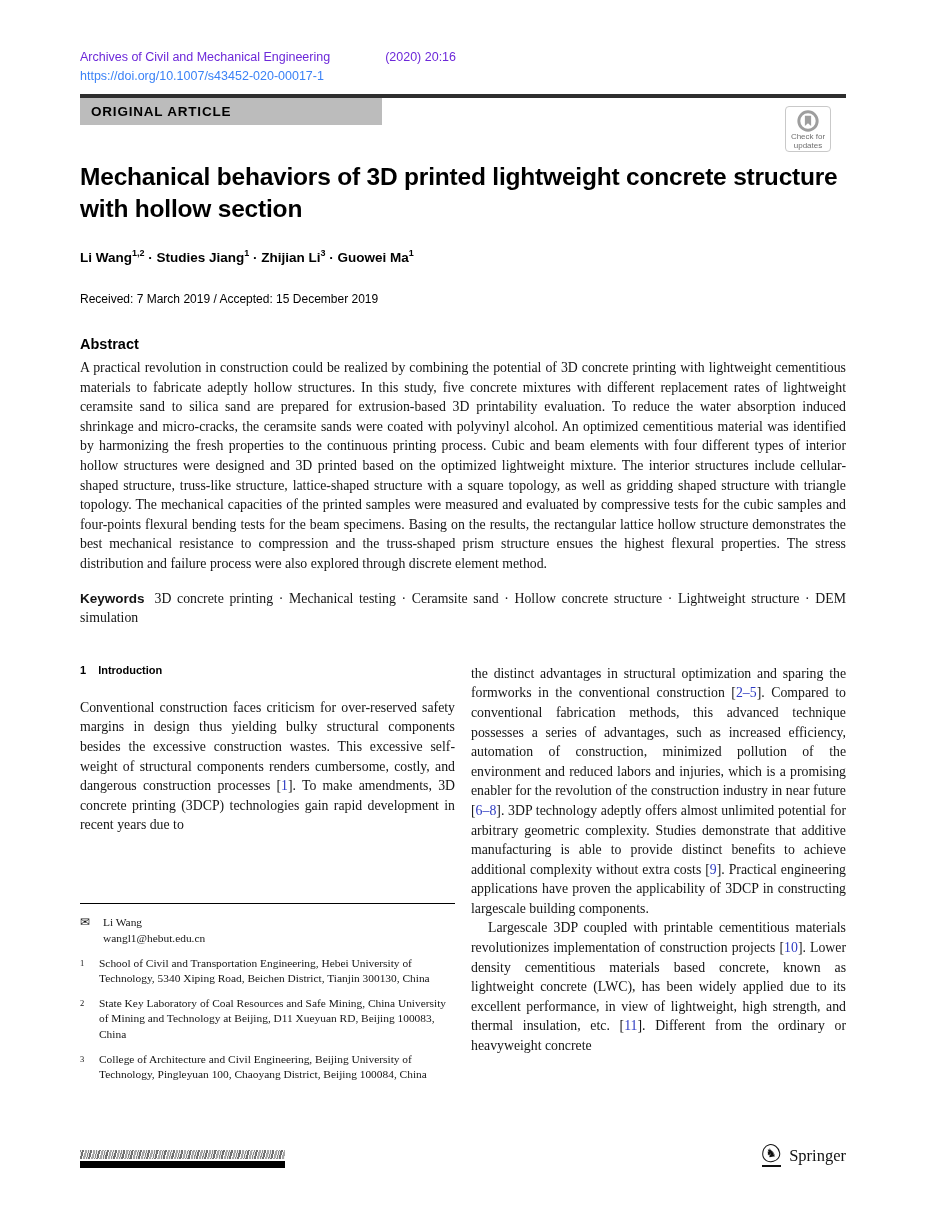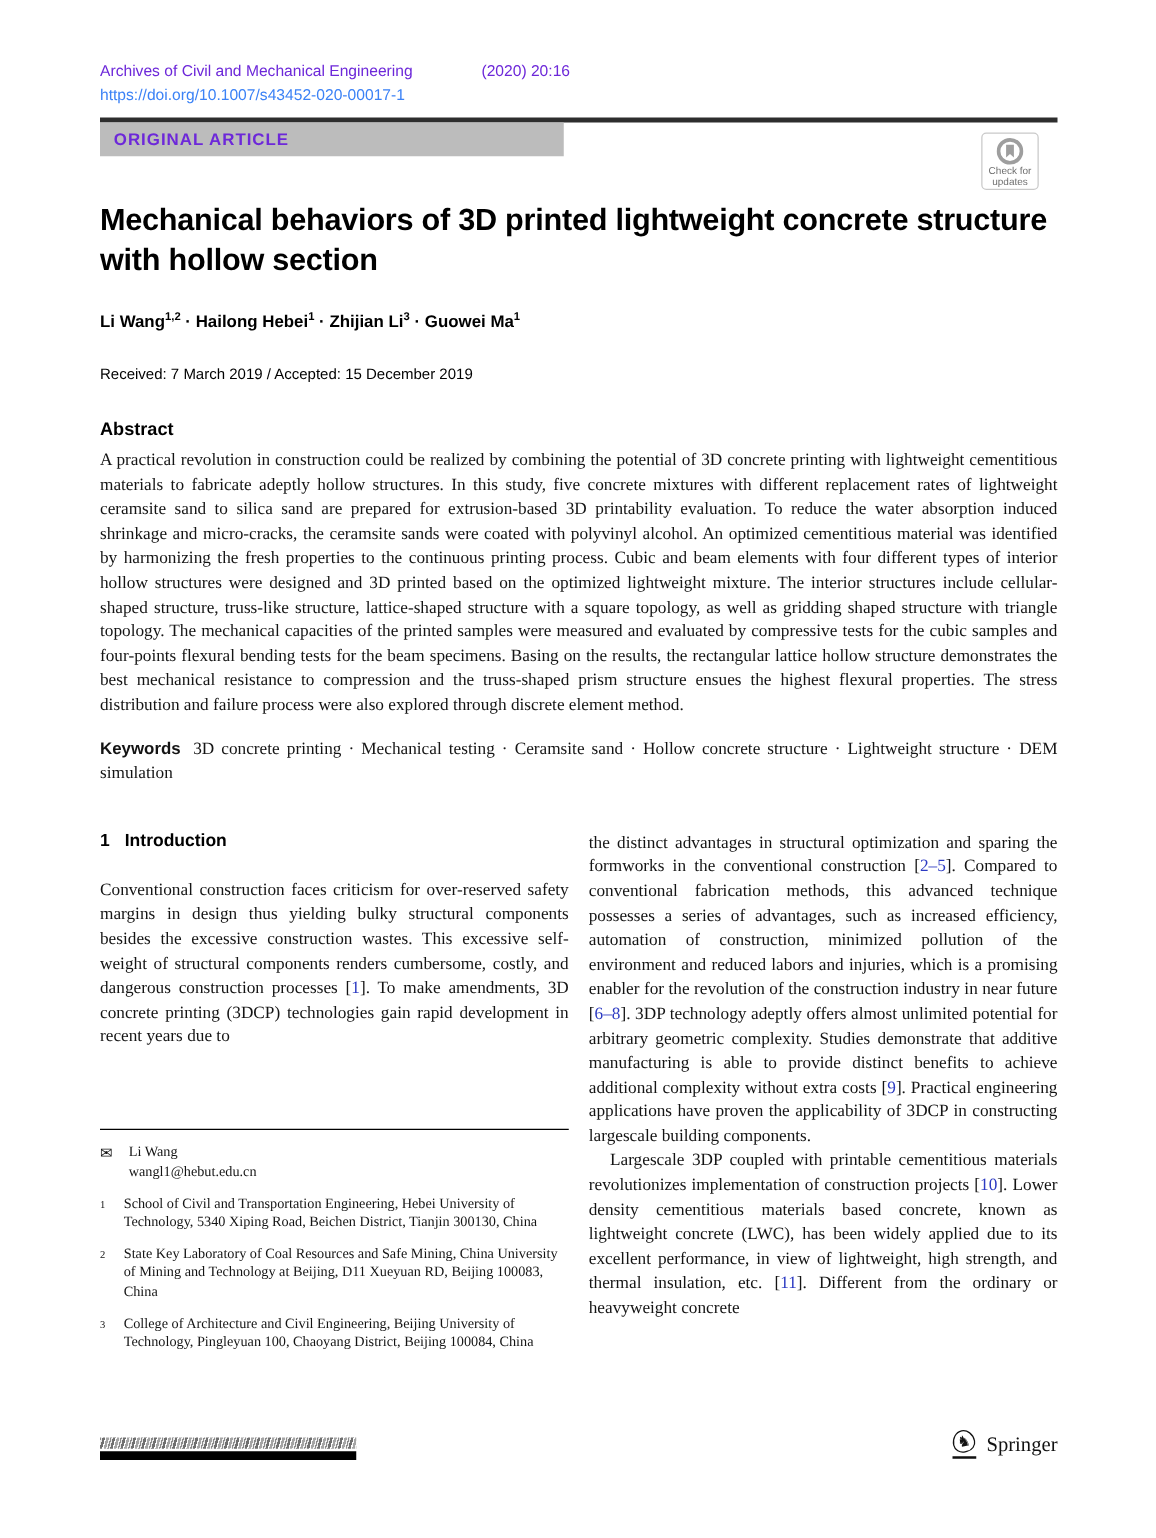--- a/index.html
+++ b/index.html
@@ -16,23 +16,23 @@
     font-family:"Liberation Serif",serif;color:#141414;
     overflow:hidden;
   }
   
   .journal-line{font-family:"Liberation Sans",sans-serif;font-size:12.5px;line-height:1.2;color:#6d28d9;display:flex;}
   .journal-line .issue{margin-left:55px;}
   .doi-line{font-family:"Liberation Sans",sans-serif;font-size:12.5px;margin-top:4px;color:#3b82f6;}
   .top-rule{height:4px;background:var(--rule);margin-top:11px;}
   .type-row{position:relative;height:27px;}
   .article-type{
-    position:absolute;left:0;top:0;width:371px;height:27px;box-sizing:border-box;
+    position:absolute;left:0;top:0;width:302px;height:27px;box-sizing:border-box;
     background:var(--bar-bg);font-family:"Liberation Sans",sans-serif;font-weight:700;
-    font-size:13.5px;letter-spacing:.8px;color:#6d28d9;padding:6px 16px 0 11px;
+    font-size:13.5px;letter-spacing:.8px;color:#000000;padding:6px 16px 0 11px;
   }
   .check-badge{
     position:absolute;right:15px;top:8px;width:46px;height:46px;box-sizing:border-box;
     border:1px solid #c9c9c9;border-radius:4px;background:#fff;text-align:center;padding-top:3px;
     cursor:pointer;
   }
   .check-badge svg{width:22px;height:22px;display:block;margin:0 auto;}
   .check-badge .txt{font-family:"Liberation Sans",sans-serif;font-size:8px;line-height:1.15;color:var(--muted);}
   
   .title{margin-top:36px;font-family:"Liberation Sans",sans-serif;font-weight:700;
@@ -42,21 +42,21 @@
   .dates{margin-top:27px;font-family:"Liberation Sans",sans-serif;font-size:12px;line-height:1.28;color:#000;}
   .copyright{font-family:"Liberation Sans",sans-serif;font-size:12px;line-height:1.28;color:#000;margin-top:1px;}
   
   .abstract-h{margin-top:29px;font-family:"Liberation Sans",sans-serif;font-weight:700;font-size:14.5px;color:#000;}
   .abstract-p{margin-top:6px;font-size:13.8px;line-height:19.6px;text-align:justify;hyphens:none;}
   .keywords{margin-top:15px;font-size:13.8px;line-height:19.6px;text-align:justify;}
   .keywords .kw-label{font-family:"Liberation Sans",sans-serif;font-weight:700;font-size:13.5px;margin-right:10px;}
   
   .columns{display:flex;gap:16px;margin-top:36px;height:419px;}
   .col{flex:1;min-width:0;display:flex;flex-direction:column;}
-  .sec-h{font-family:"Liberation Sans",sans-serif;font-weight:700;font-size:14px;color:#000;margin:0 0 22px 0;}
+  .sec-h{font-family:"Liberation Sans",sans-serif;font-weight:700;font-size:11px;color:#000;margin:0 0 22px 0;}
   .sec-h .sec-num{margin-right:12px;}
   .body-p{font-size:13.8px;line-height:19.6px;text-align:justify;margin:0;hyphens:none;}
   .body-p.indent{text-indent:17px;}
   .cite{color:var(--link);}
   
   .footnotes{margin-top:auto;border-top:1.4px solid #000;padding-top:11px;font-size:11.4px;line-height:15.6px;}
   .fn-corr{display:flex;gap:9px;}
   .envelope{font-size:12px;line-height:15px;flex:0 0 14px;}
   .fn-email{cursor:pointer;}
   .aff{display:flex;gap:7px;margin-top:9px;}
@@ -98,21 +98,21 @@
         <path d="M8.6 6.4 h6.8 v11 l-3.4 -3 -3.4 3 z" fill="#9e9e9e"></path>
       </svg>
       <div class="txt">
         <div>Check for</div>
         <div>updates</div>
       </div>
     </div>
   </div>
 
   <div class="title">Mechanical behaviors of 3D printed lightweight concrete structure with hollow section</div>
-  <div class="authors"><span>Li Wang</span><span class="sup">1,2</span><span> · </span><span>Hailong Hebei</span><span class="sup">1</span><span> · </span><span>Zhijian Li</span><span class="sup">3</span><span> · </span><span>Guowei Ma</span><span class="sup">1</span></div>
+  <div class="authors"><span>Li Wang</span><span class="sup">1,2</span><span> · </span><span>Studies Jiang</span><span class="sup">1</span><span> · </span><span>Zhijian Li</span><span class="sup">3</span><span> · </span><span>Guowei Ma</span><span class="sup">1</span></div>
 
   <div class="dates">Received: 7 March 2019 / Accepted: 15 December 2019</div>
 
   <div class="abstract-h">Abstract</div>
   <div class="abstract-p">A practical revolution in construction could be realized by combining the potential of 3D concrete printing with lightweight cementitious materials to fabricate adeptly hollow structures. In this study, five concrete mixtures with different replacement rates of lightweight ceramsite sand to silica sand are prepared for extrusion-based 3D printability evaluation. To reduce the water absorption induced shrinkage and micro-cracks, the ceramsite sands were coated with polyvinyl alcohol. An optimized cementitious material was identified by harmonizing the fresh properties to the continuous printing process. Cubic and beam elements with four different types of interior hollow structures were designed and 3D printed based on the optimized lightweight mixture. The interior structures include cellular-shaped structure, truss-like structure, lattice-shaped structure with a square topology, as well as gridding shaped structure with triangle topology. The mechanical capacities of the printed samples were measured and evaluated by compressive tests for the cubic samples and four-points flexural bending tests for the beam specimens. Basing on the results, the rectangular lattice hollow structure demonstrates the best mechanical resistance to compression and the truss-shaped prism structure ensues the highest flexural properties. The stress distribution and failure process were also explored through discrete element method.</div>
 
   <div class="keywords">
     <span class="kw-label">Keywords</span><span>3D concrete printing · Mechanical testing · Ceramsite sand · Hollow concrete structure · Lightweight structure · DEM simulation</span>
   </div>
 

